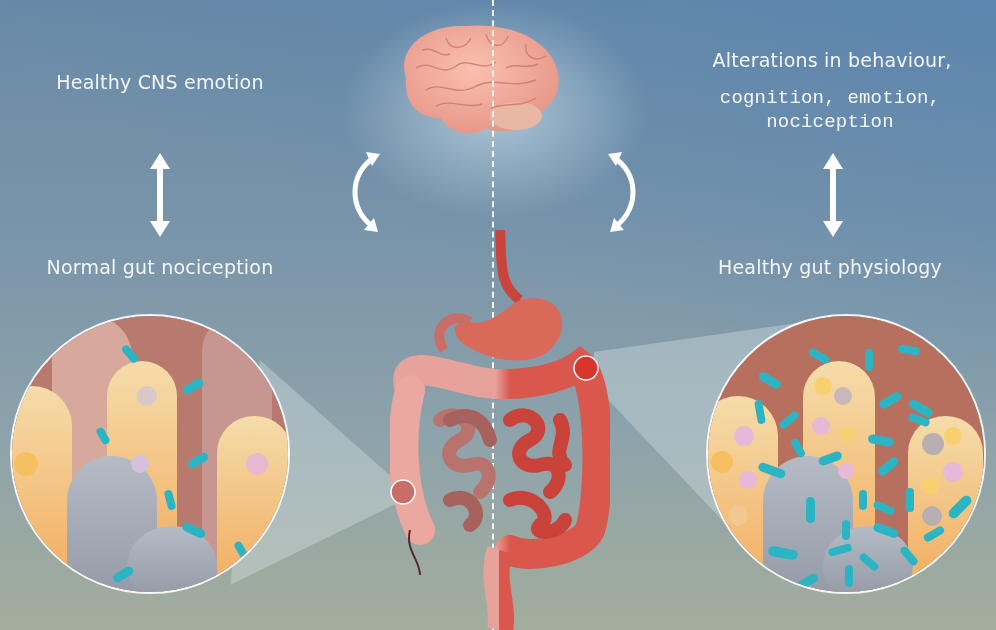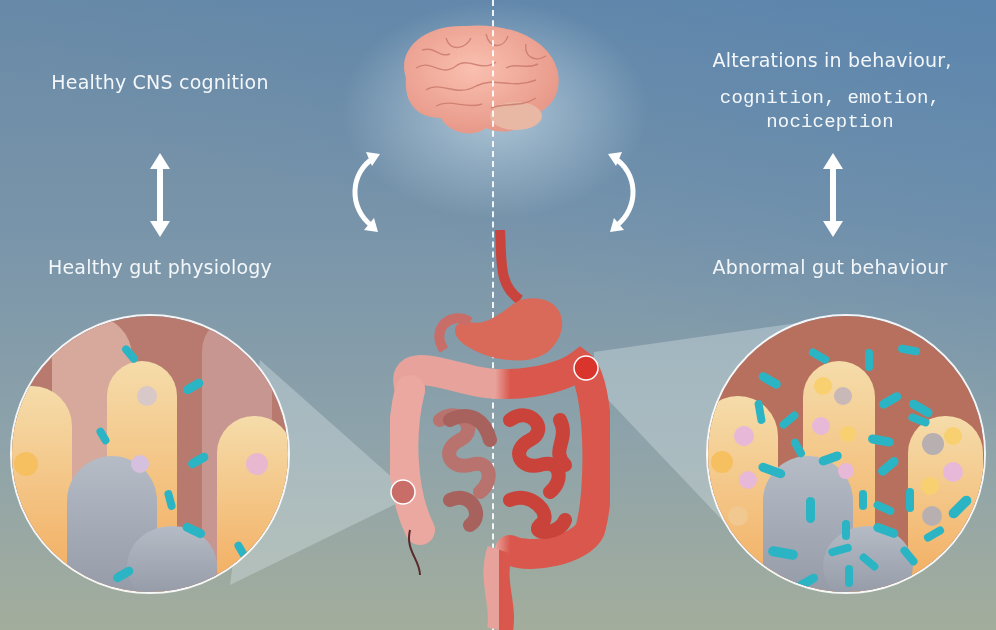--- a/index.html
+++ b/index.html
@@ -20,32 +20,32 @@
 
 <div class="bg"></div>
 <div class="bg-right"></div>
 <div class="glow"></div>
 
 <svg class="beam" style="left:0;top:0" width="996" height="630">
   <path d="M260,360 L404,488 L404,500 L230,585 Z" fill="rgba(220,232,236,0.35)"></path>
   <path d="M594,352 L805,322 L760,560 L594,385 Z" fill="rgba(220,232,236,0.35)"></path>
 </svg>
 
-<div class="label" style="left:30px;top:70px;width:260px;">Healthy CNS cognition</div>
+<div class="label" style="left:30px;top:70px;width:260px;">Healthy CNS emotion</div>
 <svg class="arrow" style="left:148px;top:153px" width="24" height="84" viewBox="0 0 24 84">
   <polygon points="12,0 22,16 15,16 15,68 22,68 12,84 2,68 9,68 9,16 2,16" fill="#fff"></polygon>
 </svg>
-<div class="label" style="left:20px;top:255px;width:280px;">Healthy gut physiology</div>
+<div class="label" style="left:20px;top:255px;width:280px;">Normal gut nociception</div>
 
 <div class="label" style="left:668px;top:48px;width:328px;">Alterations in behaviour,</div>
 <div class="label" style="left:664px;top:86px;width:332px;font-family:Liberation Mono, monospace;">cognition, emotion, nociception</div>
 <svg class="arrow" style="left:821px;top:153px" width="24" height="84" viewBox="0 0 24 84">
   <polygon points="12,0 22,16 15,16 15,68 22,68 12,84 2,68 9,68 9,16 2,16" fill="#fff"></polygon>
 </svg>
-<div class="label" style="left:690px;top:255px;width:280px;">Abnormal gut behaviour</div>
+<div class="label" style="left:690px;top:255px;width:280px;">Healthy gut physiology</div>
 
 <svg class="arrow" style="left:344px;top:150px" width="40" height="84" viewBox="0 0 40 84">
   <path d="M30,8 C6,22 4,58 28,76" stroke="#fff" stroke-width="5" fill="none"></path>
   <polygon points="36,4 22,2 28,16" fill="#fff"></polygon>
   <polygon points="34,82 20,80 30,68" fill="#fff"></polygon>
 </svg>
 <svg class="arrow" style="left:604px;top:150px" width="40" height="84" viewBox="0 0 40 84">
   <path d="M10,8 C34,22 36,58 12,76" stroke="#fff" stroke-width="5" fill="none"></path>
   <polygon points="4,4 18,2 12,16" fill="#fff"></polygon>
   <polygon points="6,82 20,80 10,68" fill="#fff"></polygon>

